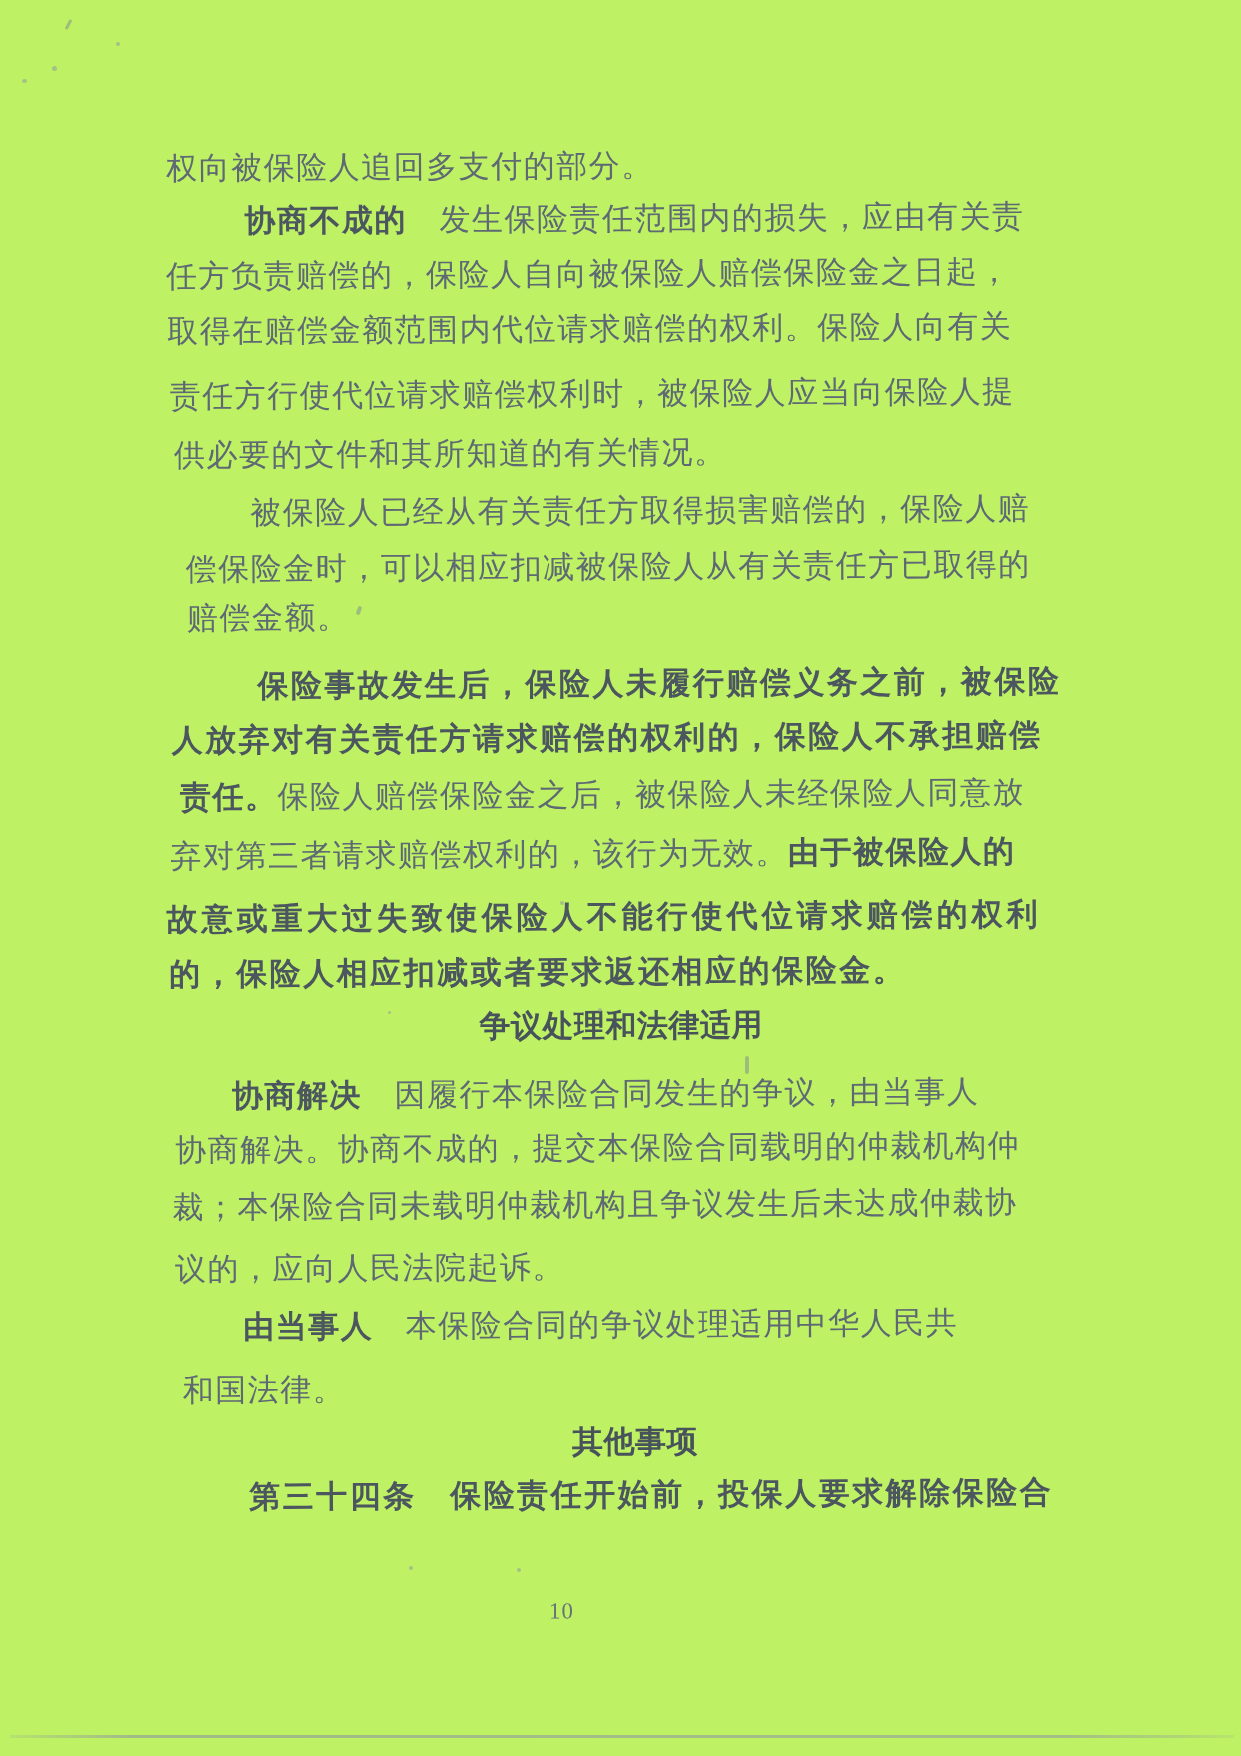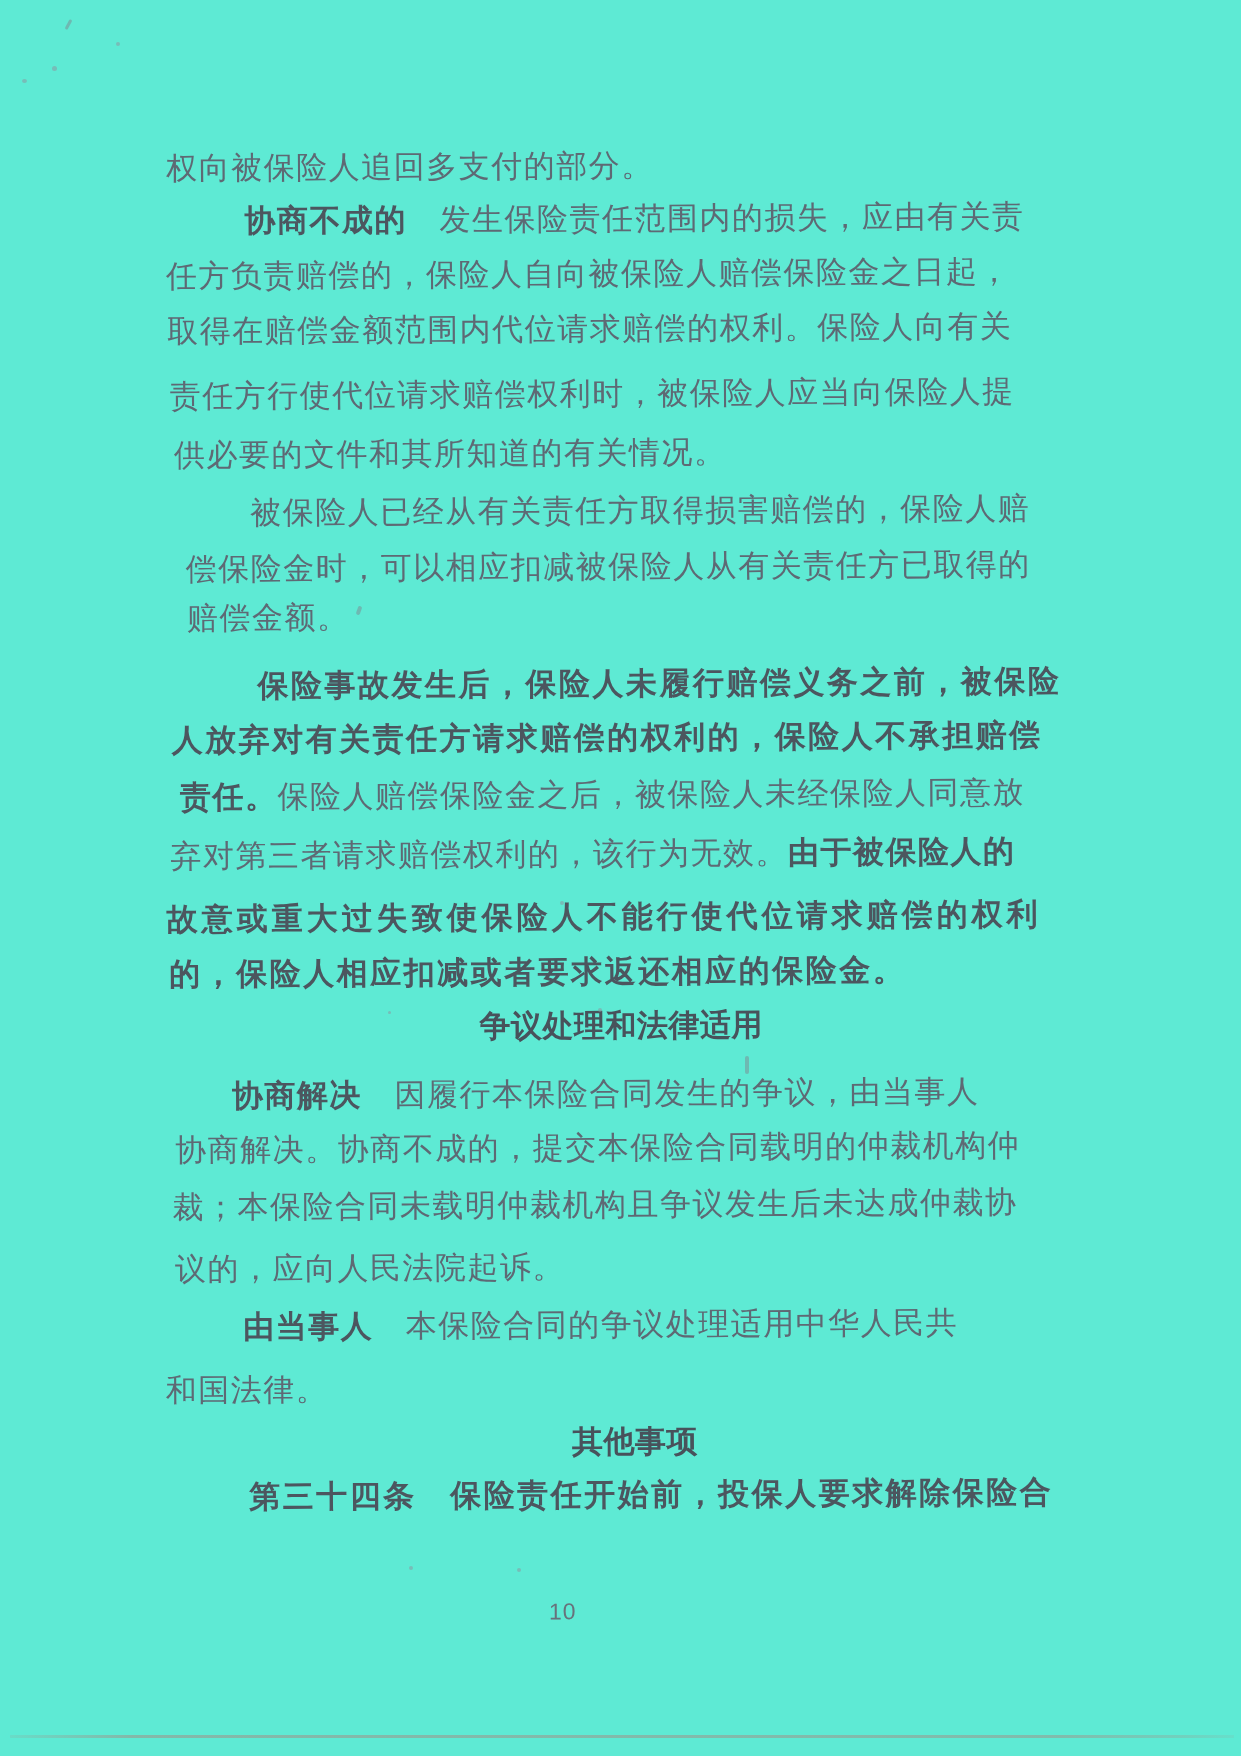--- a/index.html
+++ b/index.html
@@ -1,19 +1,19 @@
 <!DOCTYPE html>
 <html><head>
 <meta charset="utf-8">
 <style>
   html,body{margin:0;padding:0;background:#e8e8e6;}
   .page{
     position:relative;
     width:1241px;height:1756px;
-    background:#5eead4;
+    background:#bef264;
     overflow:hidden;
     font-family:"Liberation Serif","DejaVu Serif",serif;
   }
   .content{
     position:absolute;inset:0;
     transform:rotate(-0.35deg);
     transform-origin:50% 45%;
   }
   .ln{
     position:absolute;
@@ -24,21 +24,21 @@
     color:#5e6974;
   }
   .ln .r{font-weight:normal;}
   .ln .b{font-weight:bold;color:#4c565f;}
   .bl{font-weight:bold;color:#4c565f;letter-spacing:2.5px;}
   .sp{letter-spacing:4px;}
   .heading{font-weight:bold;color:#48525b;letter-spacing:0.5px;}
   .pagenum{
     position:absolute;left:544px;top:1598px;
     font-size:23px;color:#68727b;letter-spacing:1px;
-    font-family:Liberation Sans, sans-serif;
+    font-family:Liberation Serif, serif;
   }
   .speck{position:absolute;background:#8d97a0;border-radius:50%;opacity:.55;}
   .smudge{position:absolute;background:#7d8790;opacity:.5;border-radius:2px;}
   .scan-line{
     position:absolute;left:10px;top:1735px;width:1224px;height:3px;
     background:linear-gradient(90deg,
       rgba(148,163,151,.20),
       rgba(148,163,151,.70) 10%,
       rgba(148,163,151,.65) 86%,
       rgba(148,163,151,.35) 96%,
@@ -71,21 +71,21 @@
     <div class="ln bl" style="left:168px;top:956px"><span>的，保险人相应扣减或者要求返还相应的保险金。</span></div>
 
     <div class="ln heading" style="left:478px;top:1010px"><span>争议处理和法律适用</span></div>
 
     <div class="ln" style="left:230px;top:1078px"><span class="b">协商解决</span><span class="r">　因履行本保险合同发生的争议，由当事人</span></div>
     <div class="ln" style="left:173px;top:1132px"><span class="r">协商解决。协商不成的，提交本保险合同载明的仲裁机构仲</span></div>
     <div class="ln" style="left:170px;top:1189px"><span class="r">裁；本保险合同未载明仲裁机构且争议发生后未达成仲裁协</span></div>
     <div class="ln" style="left:172px;top:1251px"><span class="r">议的，应向人民法院起诉。</span></div>
 
     <div class="ln" style="left:240px;top:1309px"><span class="b">由当事人</span><span class="r">　本保险合同的争议处理适用中华人民共</span></div>
-    <div class="ln" style="left:162px;top:1372px"><span class="r">和国法律。</span></div>
+    <div class="ln" style="left:179px;top:1372px"><span class="r">和国法律。</span></div>
 
     <div class="ln heading" style="left:568px;top:1426px"><span>其他事项</span></div>
 
     <div class="ln bl" style="left:245px;top:1479px"><span>第三十四条　保险责任开始前，投保人要求解除保险合</span></div>
 
     <div class="pagenum">10</div>
   </div>
 
   <div class="smudge" style="left:67px;top:19px;width:3px;height:11px;transform:rotate(28deg)"></div>
   <div class="speck" style="left:116px;top:42px;width:4px;height:4px"></div>

